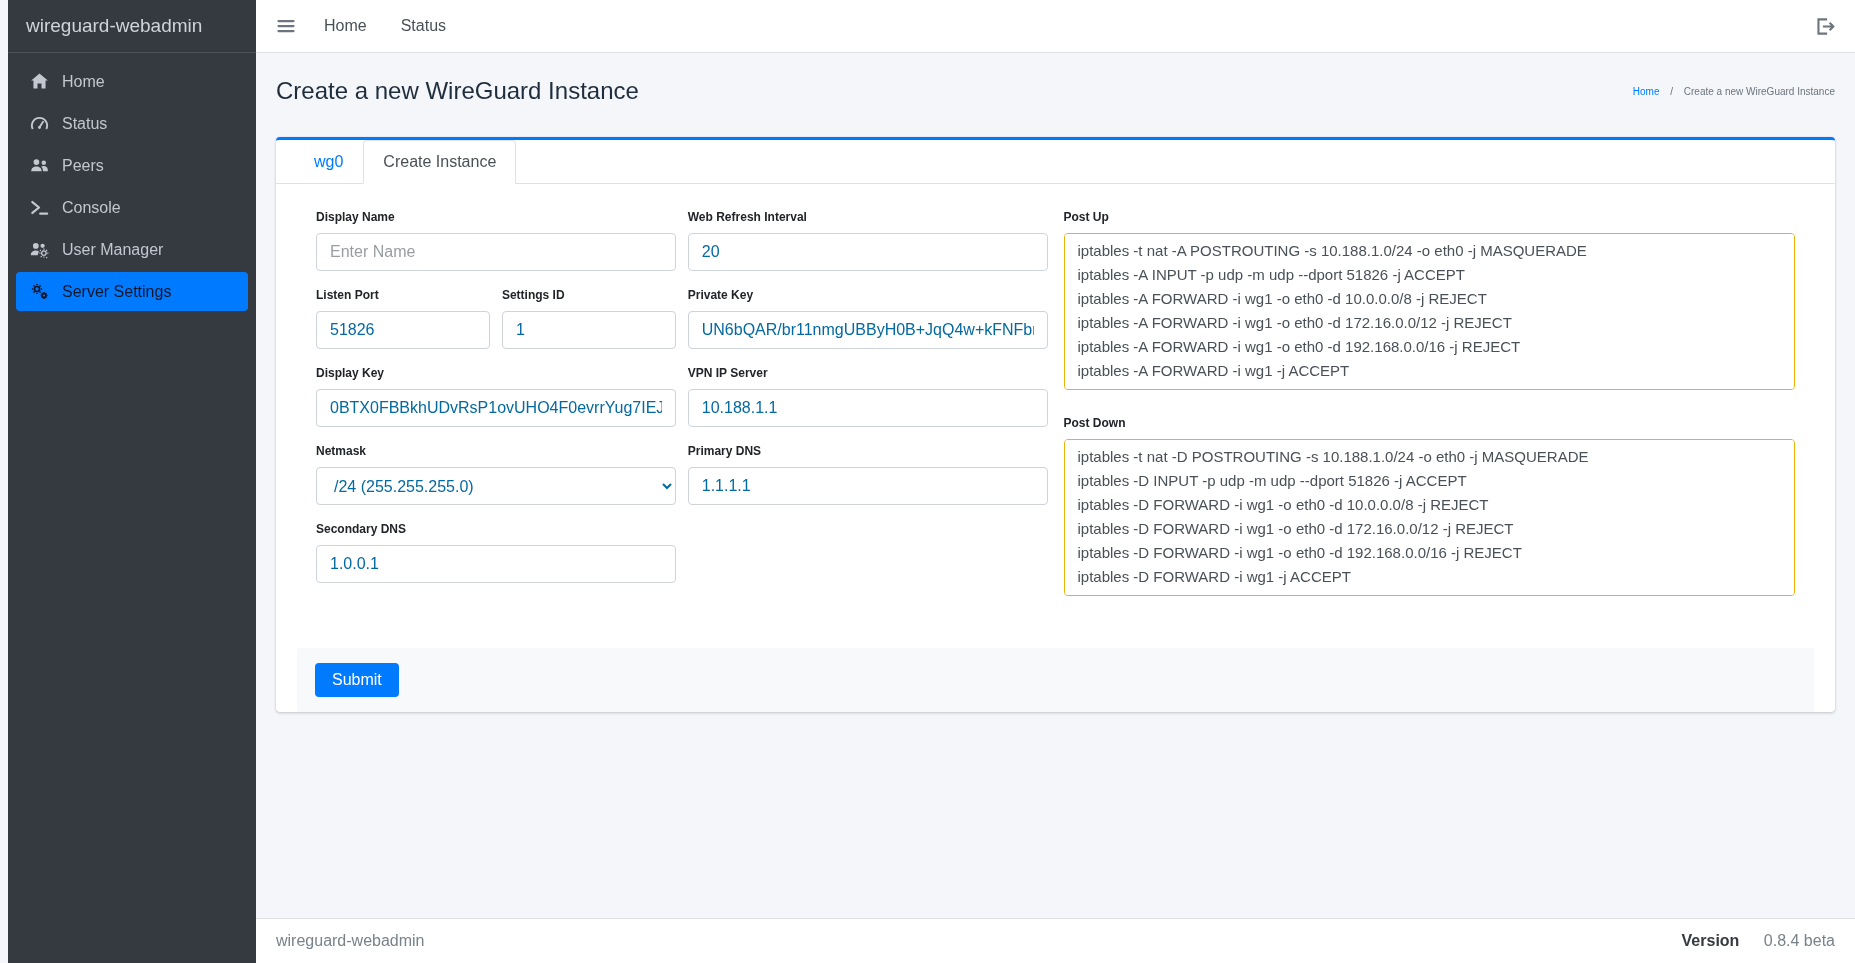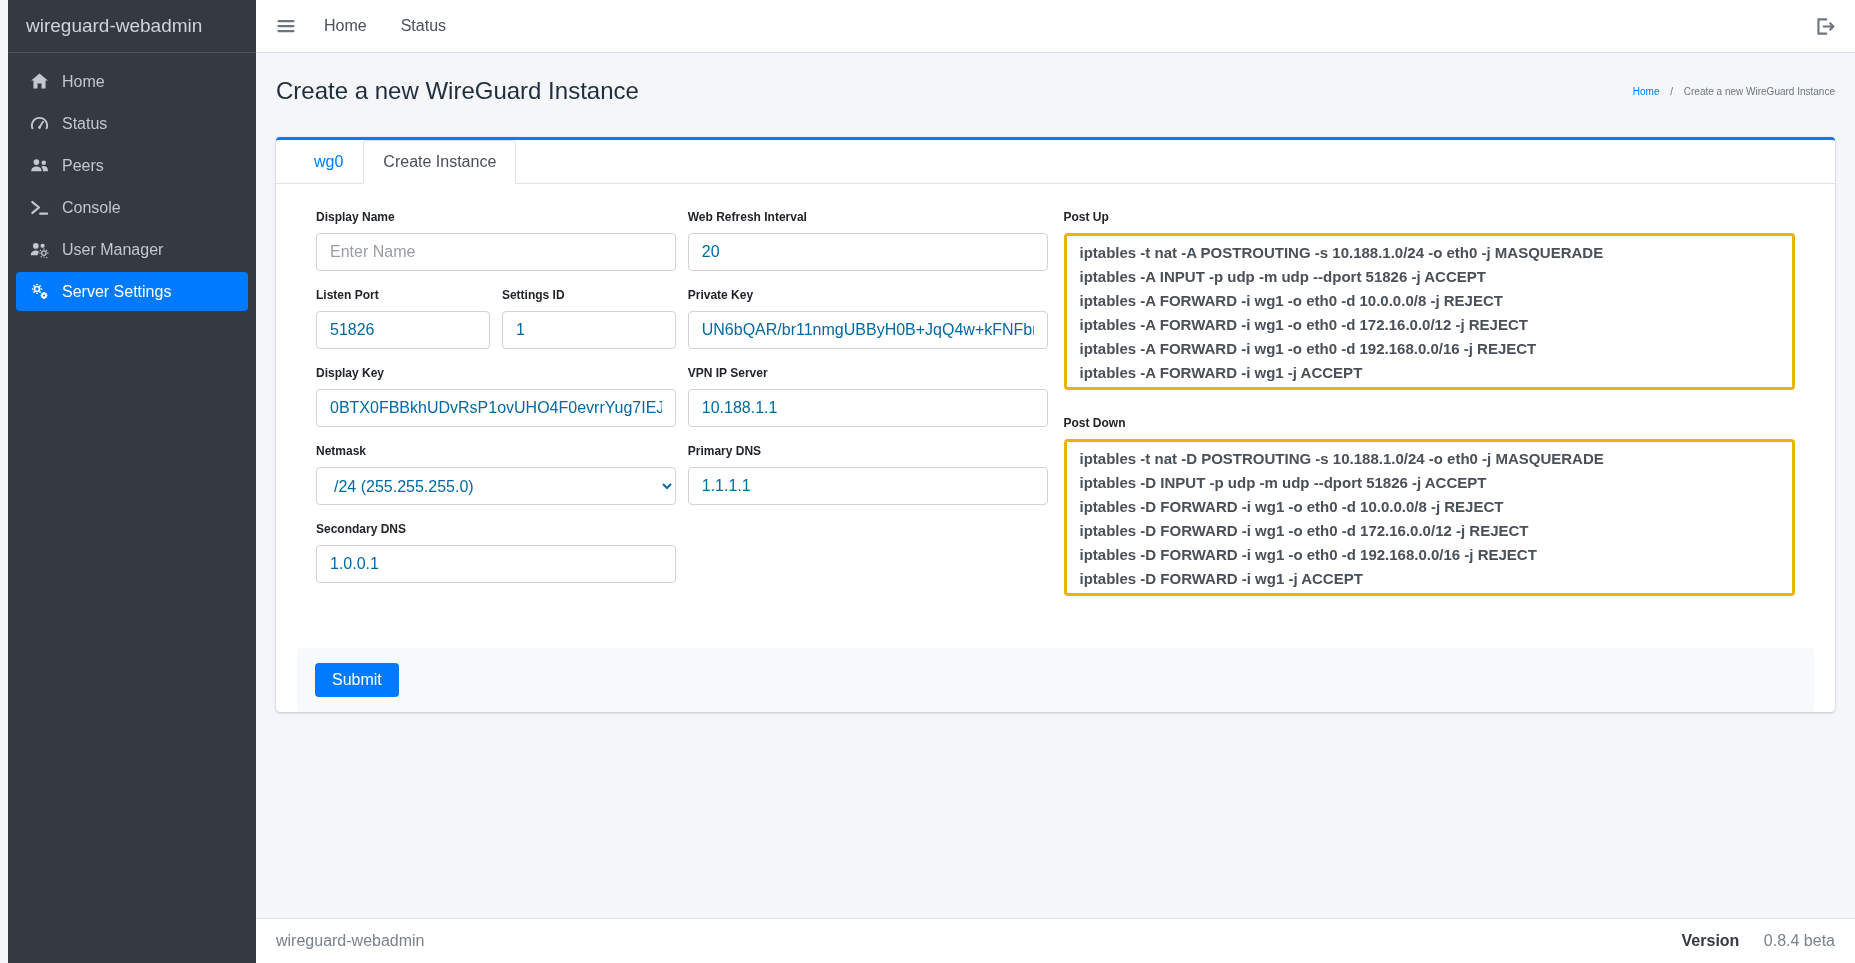--- a/index.html
+++ b/index.html
@@ -25,21 +25,21 @@
     border-bottom: 1px solid #4b545c; white-space: nowrap;
     cursor: pointer;
   }
   .side-nav { padding: 9px 8px; }
   .nav-item {
     display: flex; align-items: center;
     padding: 10px 10px; margin-bottom: 3px;
     border-radius: 4px; cursor: pointer;
     color: #c2c7d0; font-size: 16px;
   }
-  .nav-item.active { background: #007bff; color: #ffffff; }
+  .nav-item.active { background: #007bff; color: #0f172a; }
   .nav-item .icon {
     width: 26px; margin-right: 10px;
     display: inline-flex; justify-content: center; align-items: center;
   }
   .nav-item .icon svg { width: 19px; height: 19px; }
 
   
   .main { flex: 1; display: flex; flex-direction: column; min-width: 0; }
 
   .navbar {
@@ -95,22 +95,22 @@
     width: 100%; height: 38px; padding: 6px 13px;
     font-size: 16px; color: #0369a1;
     font-family: "Liberation Sans", sans-serif;
     border: 1px solid #ced4da; border-radius: 4px; background: #fff;
   }
   .field input::placeholder { color: #999da2; opacity: 1; }
   .field textarea {
     width: 100%; height: 157px; padding: 5px 13px;
     font-size: 15px; line-height: 24px; color: #495057;
     font-family: "Liberation Sans", sans-serif;
-    border: 3px solid #eab308; border-radius: 4px; background: #fff;
-    resize: none; overflow-y: scroll; white-space: pre; overflow-x: hidden; font-weight: bold;
+    border: 1px solid #eab308; border-radius: 4px; background: #fff;
+    resize: none; overflow-y: scroll; white-space: pre; overflow-x: hidden;
   }
   textarea::-webkit-scrollbar { width: 15px; }
   textarea::-webkit-scrollbar-track { background: #f1f1f1; }
   textarea::-webkit-scrollbar-thumb { background: #c1c1c1; border: 3px solid #f1f1f1; border-radius: 8px; }
   textarea::-webkit-scrollbar-button { height: 14px; background: #f1f1f1; }
   .post-field { margin-bottom: 22px; }
 
   .submit-strip {
     margin: 0 21px 22px 21px; padding: 15px 18px;
     background: #f8f9fa; border-radius: 2px;

